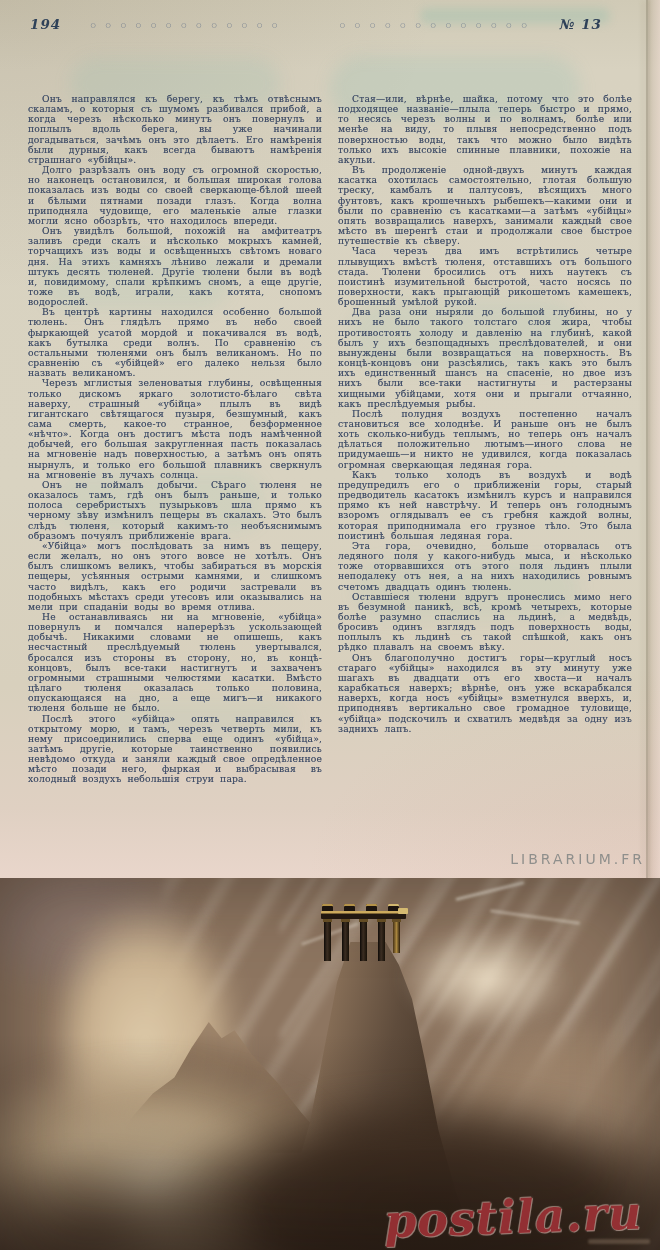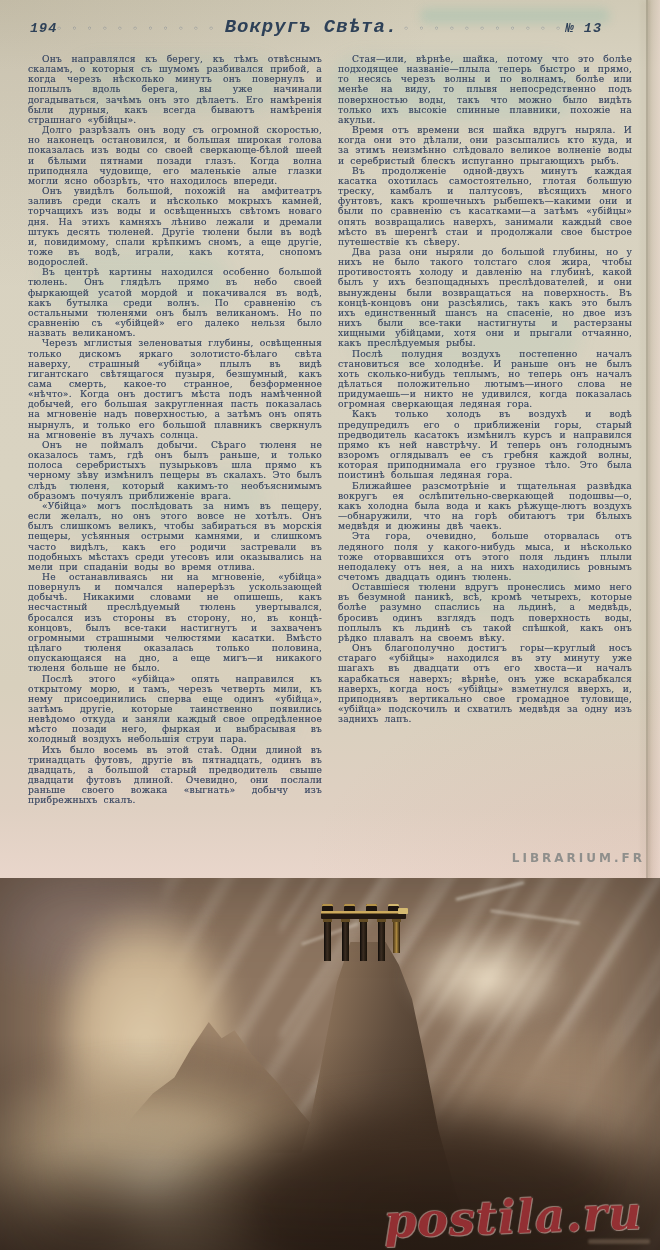--- a/index.html
+++ b/index.html
@@ -21,37 +21,37 @@
   .g1{left:70px;top:58px;width:210px;height:52px;}
   .g2{left:330px;top:56px;width:250px;height:64px;background:rgba(120,185,170,.17);}
   .g3{left:40px;top:250px;width:190px;height:60px;background:rgba(120,185,170,.10);}
   .g4{left:350px;top:300px;width:230px;height:70px;background:rgba(120,185,170,.10);}
   .g5{left:55px;top:470px;width:210px;height:62px;background:rgba(120,185,170,.09);}
   .g6{left:355px;top:560px;width:225px;height:60px;background:rgba(120,185,170,.09);}
   .g7{left:420px;top:8px;width:190px;height:16px;background:rgba(110,180,165,.22);filter:blur(4px);}
   .g8{left:95px;top:700px;width:200px;height:48px;background:rgba(120,185,170,.08);}
 
   .page-header{position:relative;display:flex;align-items:baseline;
-        padding:16px 30px 0 30px;color:#2e4158;font-family:Liberation Mono, monospace;}
+        padding:16px 30px 0 30px;color:#2e4158;}
   .page-num,.issue-num{font-style:italic;font-size:13.5px;font-weight:bold;letter-spacing:1px;white-space:nowrap;}
   .issue-num{padding-right:28px;}
   .orn{flex:1;text-align:center;font-size:6px;letter-spacing:4px;color:#3f557a;opacity:.75;
         overflow:hidden;white-space:nowrap;transform:translateY(-2px);}
   .journal-title{font-style:italic;font-weight:bold;font-size:19px;letter-spacing:1px;
         color:#2e4158;white-space:nowrap;padding:0 6px;}
 
   .columns{position:absolute;left:28px;top:54px;width:604px;height:800px;
         display:flex;gap:16px;overflow:hidden;}
-  .col{flex:1 1 0;overflow:hidden;}
+  .col{flex:1 1 0;overflow:hidden;margin-top:40px;}
   .para{margin:0;text-indent:14px;text-align:justify;
         font-size:9.2px;line-height:10.15px;word-spacing:3px;letter-spacing:.15px;
         color:#3d4b66;text-shadow:0 0 .4px rgba(61,75,102,.55);}
 
   .librarium{position:absolute;right:15px;top:851px;font-family:"DejaVu Sans",sans-serif;
-        font-size:12px;letter-spacing:3px;color:#8f8f8c;font-weight:bold;}
+        font-size:14px;letter-spacing:3px;color:#8f8f8c;font-weight:normal;}
 
   
   .photo{position:absolute;left:0;top:878px;width:660px;height:372px;overflow:hidden;
      background:
        radial-gradient(55% 42% at 83% 4%, rgba(255,250,238,.95), rgba(255,243,222,.50) 38%, rgba(255,243,222,0) 62%),
        radial-gradient(42% 30% at 14% 6%, rgba(233,196,188,.50), transparent 60%),
        linear-gradient(185deg,#e9d5c4 0%,#dcc0a8 20%,#c2a38b 40%,#96785f 58%,#63l 0,#614b3a 76%,#3a2b20 94%,#2e211a 100%);
      background-color:#8d7560;}
   .rays{position:absolute;right:-90px;top:-70px;width:600px;height:430px;opacity:.55;
      background:repeating-linear-gradient(115deg,rgba(255,250,235,.34) 0 11px,rgba(255,250,235,0) 11px 46px);
@@ -129,46 +129,43 @@
     <div class="ghost g3"></div>
     <div class="ghost g4"></div>
     <div class="ghost g5"></div>
     <div class="ghost g6"></div>
     <div class="ghost g7"></div>
     <div class="ghost g8"></div>
 
     <header class="page-header">
       <span class="page-num">194</span>
       <span class="orn">○ ○ ○ ○ ○ ○ ○ ○ ○ ○ ○ ○ ○</span>
-      <span class="journal-title">Вокругъ Свѣта.</span>
       <span class="orn">○ ○ ○ ○ ○ ○ ○ ○ ○ ○ ○ ○ ○</span>
       <span class="issue-num">№ 13</span>
     </header>
 
     <div class="columns">
       <div class="col">
           <p class="para">Онъ направлялся къ берегу, къ тѣмъ отвѣснымъ скаламъ, о которыя съ шумомъ разбивался прибой, а когда черезъ нѣсколько минутъ онъ повернулъ и поплылъ вдоль берега, вы уже начинали догадываться, зачѣмъ онъ это дѣлаетъ. Его намѣренія были дурныя, какъ всегда бываютъ намѣренія страшнаго «убійцы».</p>
           <p class="para">Долго разрѣзалъ онъ воду съ огромной скоростью, но наконецъ остановился, и большая широкая голова показалась изъ воды со своей сверкающе-бѣлой шеей и бѣлыми пятнами позади глазъ. Когда волна приподняла чудовище, его маленькіе алые глазки могли ясно обозрѣть, что находилось впереди.</p>
           <p class="para">Онъ увидѣлъ большой, похожій на амфитеатръ заливъ среди скалъ и нѣсколько мокрыхъ камней, торчащихъ изъ воды и освѣщенныхъ свѣтомъ новаго дня. На этихъ камняхъ лѣниво лежали и дремали штукъ десять тюленей. Другіе тюлени были въ водѣ и, повидимому, спали крѣпкимъ сномъ, а еще другіе, тоже въ водѣ, играли, какъ котята, снопомъ водорослей.</p>
           <p class="para">Въ центрѣ картины находился особенно большой тюлень. Онъ глядѣлъ прямо въ небо своей фыркающей усатой мордой и покачивался въ водѣ, какъ бутылка среди волнъ. По сравненію съ остальными тюленями онъ былъ великаномъ. Но по сравненію съ «убійцей» его далеко нельзя было назвать великаномъ.</p>
           <p class="para">Черезъ мглистыя зеленоватыя глубины, освѣщенныя только дискомъ яркаго золотисто-бѣлаго свѣта наверху, страшный «убійца» плылъ въ видѣ гигантскаго свѣтящагося пузыря, безшумный, какъ сама смерть, какое-то странное, безформенное «нѣчто». Когда онъ достигъ мѣста подъ намѣченной добычей, его большая закругленная пасть показалась на мгновеніе надъ поверхностью, а затѣмъ онъ опять нырнулъ, и только его большой плавникъ сверкнулъ на мгновеніе въ лучахъ солнца.</p>
           <p class="para">Онъ не поймалъ добычи. Сѣраго тюленя не оказалось тамъ, гдѣ онъ былъ раньше, и только полоса серебристыхъ пузырьковъ шла прямо къ черному зѣву измѣнилъ пещеры въ скалахъ. Это былъ слѣдъ тюленя, который какимъ-то необъяснимымъ образомъ почуялъ приближеніе врага.</p>
           <p class="para">«Убійца» могъ послѣдовать за нимъ въ пещеру, если желалъ, но онъ этого вовсе не хотѣлъ. Онъ былъ слишкомъ великъ, чтобы забираться въ морскія пещеры, усѣянныя острыми камнями, и слишкомъ часто видѣлъ, какъ его родичи застревали въ подобныхъ мѣстахъ среди утесовъ или оказывались на мели при спаданіи воды во время отлива.</p>
           <p class="para">Не останавливаясь ни на мгновеніе, «убійца» повернулъ и помчался наперерѣзъ ускользающей добычѣ. Никакими словами не опишешь, какъ несчастный преслѣдуемый тюлень увертывался, бросался изъ стороны въ сторону, но, въ концѣ-концовъ, былъ все-таки настигнутъ и захваченъ огромными страшными челюстями касатки. Вмѣсто цѣлаго тюленя оказалась только половина, опускающаяся на дно, а еще мигъ—и никакого тюленя больше не было.</p>
           <p class="para">Послѣ этого «убійца» опять направился къ открытому морю, и тамъ, черезъ четверть мили, къ нему присоединились сперва еще одинъ «убійца», затѣмъ другіе, которые таинственно появились невѣдомо откуда и заняли каждый свое опредѣленное мѣсто позади него, фыркая и выбрасывая въ холодный воздухъ небольшія струи пара.</p>
-          <p class="para">Ихъ было восемь въ этой стаѣ. Одни длиной въ тринадцать футовъ, другіе въ пятнадцать, одинъ въ двадцать, а большой старый предводитель свыше двадцати футовъ длиной. Очевидно, они послали раньше своего вожака «выгнать» добычу изъ прибрежныхъ скалъ.</p>
         </div>
       <div class="col">
           <p class="para">Стая—или, вѣрнѣе, шайка, потому что это болѣе подходящее названіе—плыла теперь быстро и прямо, то несясь черезъ волны и по волнамъ, болѣе или менѣе на виду, то плывя непосредственно подъ поверхностью воды, такъ что можно было видѣть только ихъ высокіе спинные плавники, похожіе на акульи.</p>
-          <p class="para">Время отъ времени вся шайка вдругъ ныряла. И когда они это дѣлали, они разсыпались кто куда, и за этимъ неизмѣнно слѣдовало великое волненіе воды и серебристый блескъ испуганно прыгающихъ рыбъ.</p>
           <p class="para">Въ продолженіе одной-двухъ минутъ каждая касатка охотилась самостоятельно, глотая большую треску, камбалъ и палтусовъ, вѣсящихъ много фунтовъ, какъ крошечныхъ рыбешекъ—какими они и были по сравненію съ касатками—а затѣмъ «убійцы» опять возвращались наверхъ, занимали каждый свое мѣсто въ шеренгѣ стаи и продолжали свое быстрое путешествіе къ сѣверу.</p>
+          <p class="para">Часа черезъ два имъ встрѣтились четыре плывущихъ вмѣстѣ тюленя, отставшихъ отъ большого стада. Тюлени бросились отъ нихъ наутекъ съ поистинѣ изумительной быстротой, часто носясь по поверхности, какъ прыгающій рикошетомъ камешекъ, брошенный умѣлой рукой.</p>
           <p class="para">Два раза они ныряли до большой глубины, но у нихъ не было такого толстаго слоя жира, чтобы противостоять холоду и давленію на глубинѣ, какой былъ у ихъ безпощадныхъ преслѣдователей, и они вынуждены были возвращаться на поверхность. Въ концѣ-концовъ они разсѣялись, такъ какъ это былъ ихъ единственный шансъ на спасеніе, но двое изъ нихъ были все-таки настигнуты и растерзаны хищными убійцами, хотя они и прыгали отчаянно, какъ преслѣдуемыя рыбы.</p>
           <p class="para">Послѣ полудня воздухъ постепенно началъ становиться все холоднѣе. И раньше онъ не былъ хоть сколько-нибудь теплымъ, но теперь онъ началъ дѣлаться положительно лютымъ—иного слова не придумаешь—и никто не удивился, когда показалась огромная сверкающая ледяная гора.</p>
           <p class="para">Какъ только холодъ въ воздухѣ и водѣ предупредилъ его о приближеніи горы, старый предводитель касатокъ измѣнилъ курсъ и направился прямо къ ней навстрѣчу. И теперь онъ голоднымъ взоромъ оглядывалъ ее съ гребня каждой волны, которая приподнимала его грузное тѣло. Это была поистинѣ большая ледяная гора.</p>
-          <p class="para">Ближайшее разсмотрѣніе и тщательная развѣдка вокругъ ея ослѣпительно-сверкающей подошвы—о, какъ холодна была вода и какъ рѣжуще-лютъ воздухъ—обнаружили, что на горѣ обитаютъ три бѣлыхъ медвѣдя и дюжины двѣ чаекъ.</p>
           <p class="para">Эта гора, очевидно, больше оторвалась отъ ледяного поля у какого-нибудь мыса, и нѣсколько тоже оторвавшихся отъ этого поля льдинъ плыли неподалеку отъ нея, а на нихъ находились ровнымъ счетомъ двадцать одинъ тюлень.</p>
           <p class="para">Оставшіеся тюлени вдругъ пронеслись мимо него въ безумной паникѣ, всѣ, кромѣ четырехъ, которые болѣе разумно спаслись на льдинѣ, а медвѣдь, бросивъ одинъ взглядъ подъ поверхность воды, поплылъ къ льдинѣ съ такой спѣшкой, какъ онъ рѣдко плавалъ на своемъ вѣку.</p>
           <p class="para">Онъ благополучно достигъ горы—круглый носъ стараго «убійцы» находился въ эту минуту уже шагахъ въ двадцати отъ его хвоста—и началъ карабкаться наверхъ; вѣрнѣе, онъ уже вскарабкался наверхъ, когда носъ «убійцы» взметнулся вверхъ, и, приподнявъ вертикально свое громадное туловище, «убійца» подскочилъ и схватилъ медвѣдя за одну изъ заднихъ лапъ.</p>
         </div>
     </div>
 
     <div class="librarium">LIBRARIUM.FR</div>
     <div class="fold-line"></div>
     <div class="page-edge"></div>
   </section>

